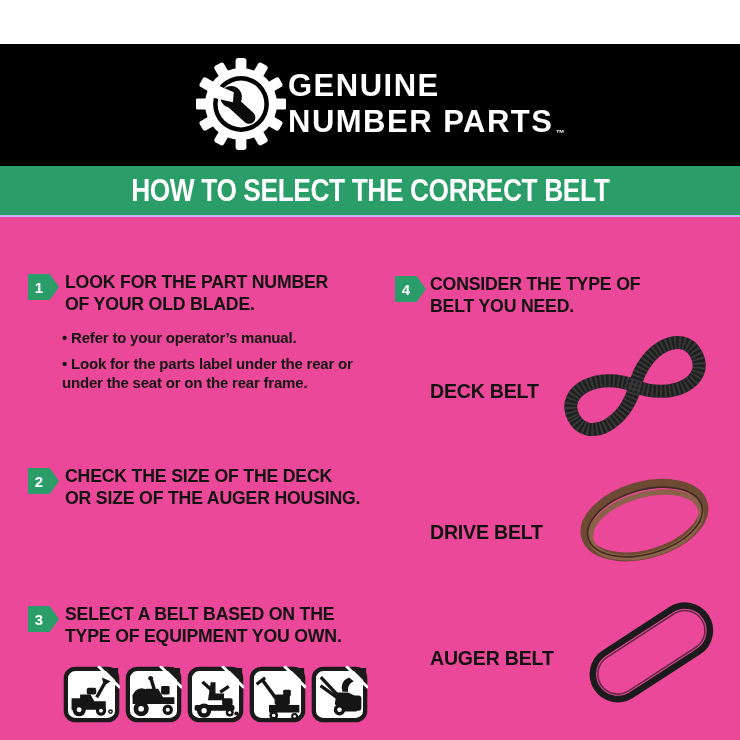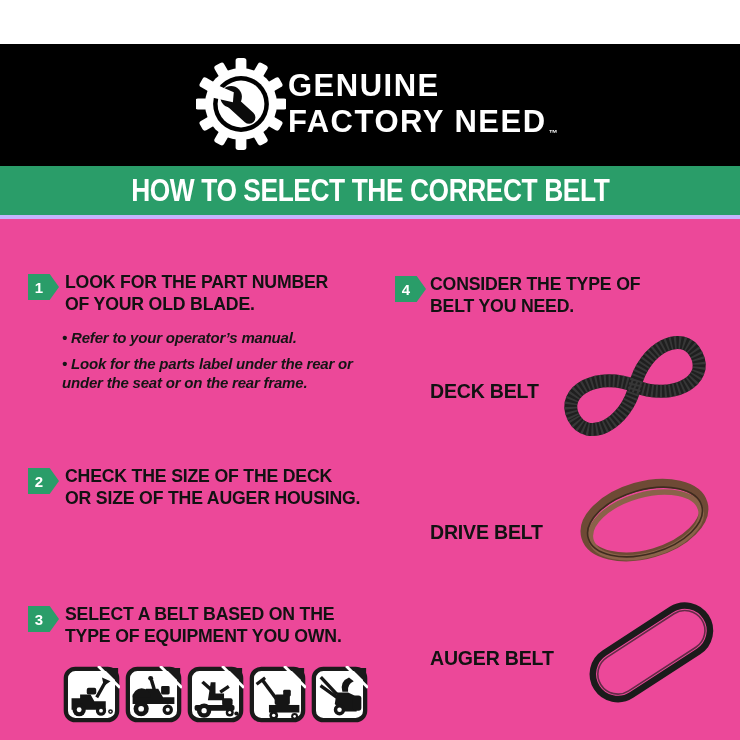--- a/index.html
+++ b/index.html
@@ -8,35 +8,35 @@
 
   
   .header{position:absolute;left:0;top:0;width:740px;height:122px;background:#000000;}
   .logo{position:absolute;left:196px;top:14px;width:90px;height:92px;}
   .brand{position:absolute;left:288px;top:24px;color:#ffffff;font-weight:bold;
          font-size:31px;line-height:36px;letter-spacing:1.5px;white-space:nowrap;}
   .tm{font-size:9px;letter-spacing:0;vertical-align:baseline;position:relative;top:4px;left:2px;}
 
   
   .banner{position:absolute;left:0;top:122px;width:740px;height:49px;background:#2a9d69;
-          display:flex;align-items:center;justify-content:center;border-bottom:4px solid #c4b5fd;}
+          display:flex;align-items:center;justify-content:center;border-bottom:2px solid #c4b5fd;}
   .banner-text{color:#ffffff;font-weight:bold;font-size:31px;letter-spacing:-0.5px;
                display:inline-block;transform:scaleX(0.85);white-space:nowrap;}
 
   
   .badge{position:absolute;width:31px;height:26px;background:#2a9d69;color:#ffffff;
          font-weight:bold;font-size:15px;display:flex;align-items:center;justify-content:center;
          padding-right:9px;box-sizing:border-box;
          clip-path:polygon(0 0,70% 0,100% 50%,70% 100%,0 100%);}
   .h-step{position:absolute;font-weight:bold;font-size:19px;line-height:21.5px;color:#121212;
           letter-spacing:-0.2px;transform:scaleX(0.93);transform-origin:left top;white-space:nowrap;}
 
   .bullets{position:absolute;left:62px;top:284px;width:322px;font-size:15px;font-weight:bold;
            line-height:19px;color:#151515;letter-spacing:-0.2px;}
-  .bullet{margin-bottom:7px;font-style:italic;}
+  .bullet{margin-bottom:7px;}
   .b-dot{padding-right:4px;}
 
   
   .equip-row{position:absolute;left:63px;top:622px;display:flex;gap:5px;}
   .equip-row svg{width:57px;height:57px;display:block;}
 
   
   .belt-label{position:absolute;font-weight:bold;font-size:21px;color:#121212;
               letter-spacing:-0.2px;transform:scaleX(0.93);transform-origin:left top;white-space:nowrap;}
   .belt-img{position:absolute;}
@@ -66,21 +66,21 @@
       <circle cx="50" cy="50" r="31" fill="#000000"></circle>
       <circle cx="50" cy="50" r="26" fill="#ffffff"></circle>
       <g>
         <circle cx="39" cy="42" r="12" fill="#0b0b0b"></circle>
         <path d="M37,45 L59,65" stroke="#0b0b0b" stroke-width="14" stroke-linecap="round" fill="none"></path>
         <polygon points="19,27 42,37 41,48 19,43" fill="#ffffff"></polygon>
       </g>
     </svg>
     <div class="brand">
       <div>GENUINE</div>
-      <div><span>FACTORY NEED</span><span class="tm">™</span></div>
+      <div><span>NUMBER PARTS</span><span class="tm">™</span></div>
     </div>
   </div>
 
   <div class="banner">
     <span class="banner-text">HOW TO SELECT THE CORRECT BELT</span>
   </div>
 
   <div class="badge" style="left:28px;top:230px;">
     <span>1</span>
   </div>

